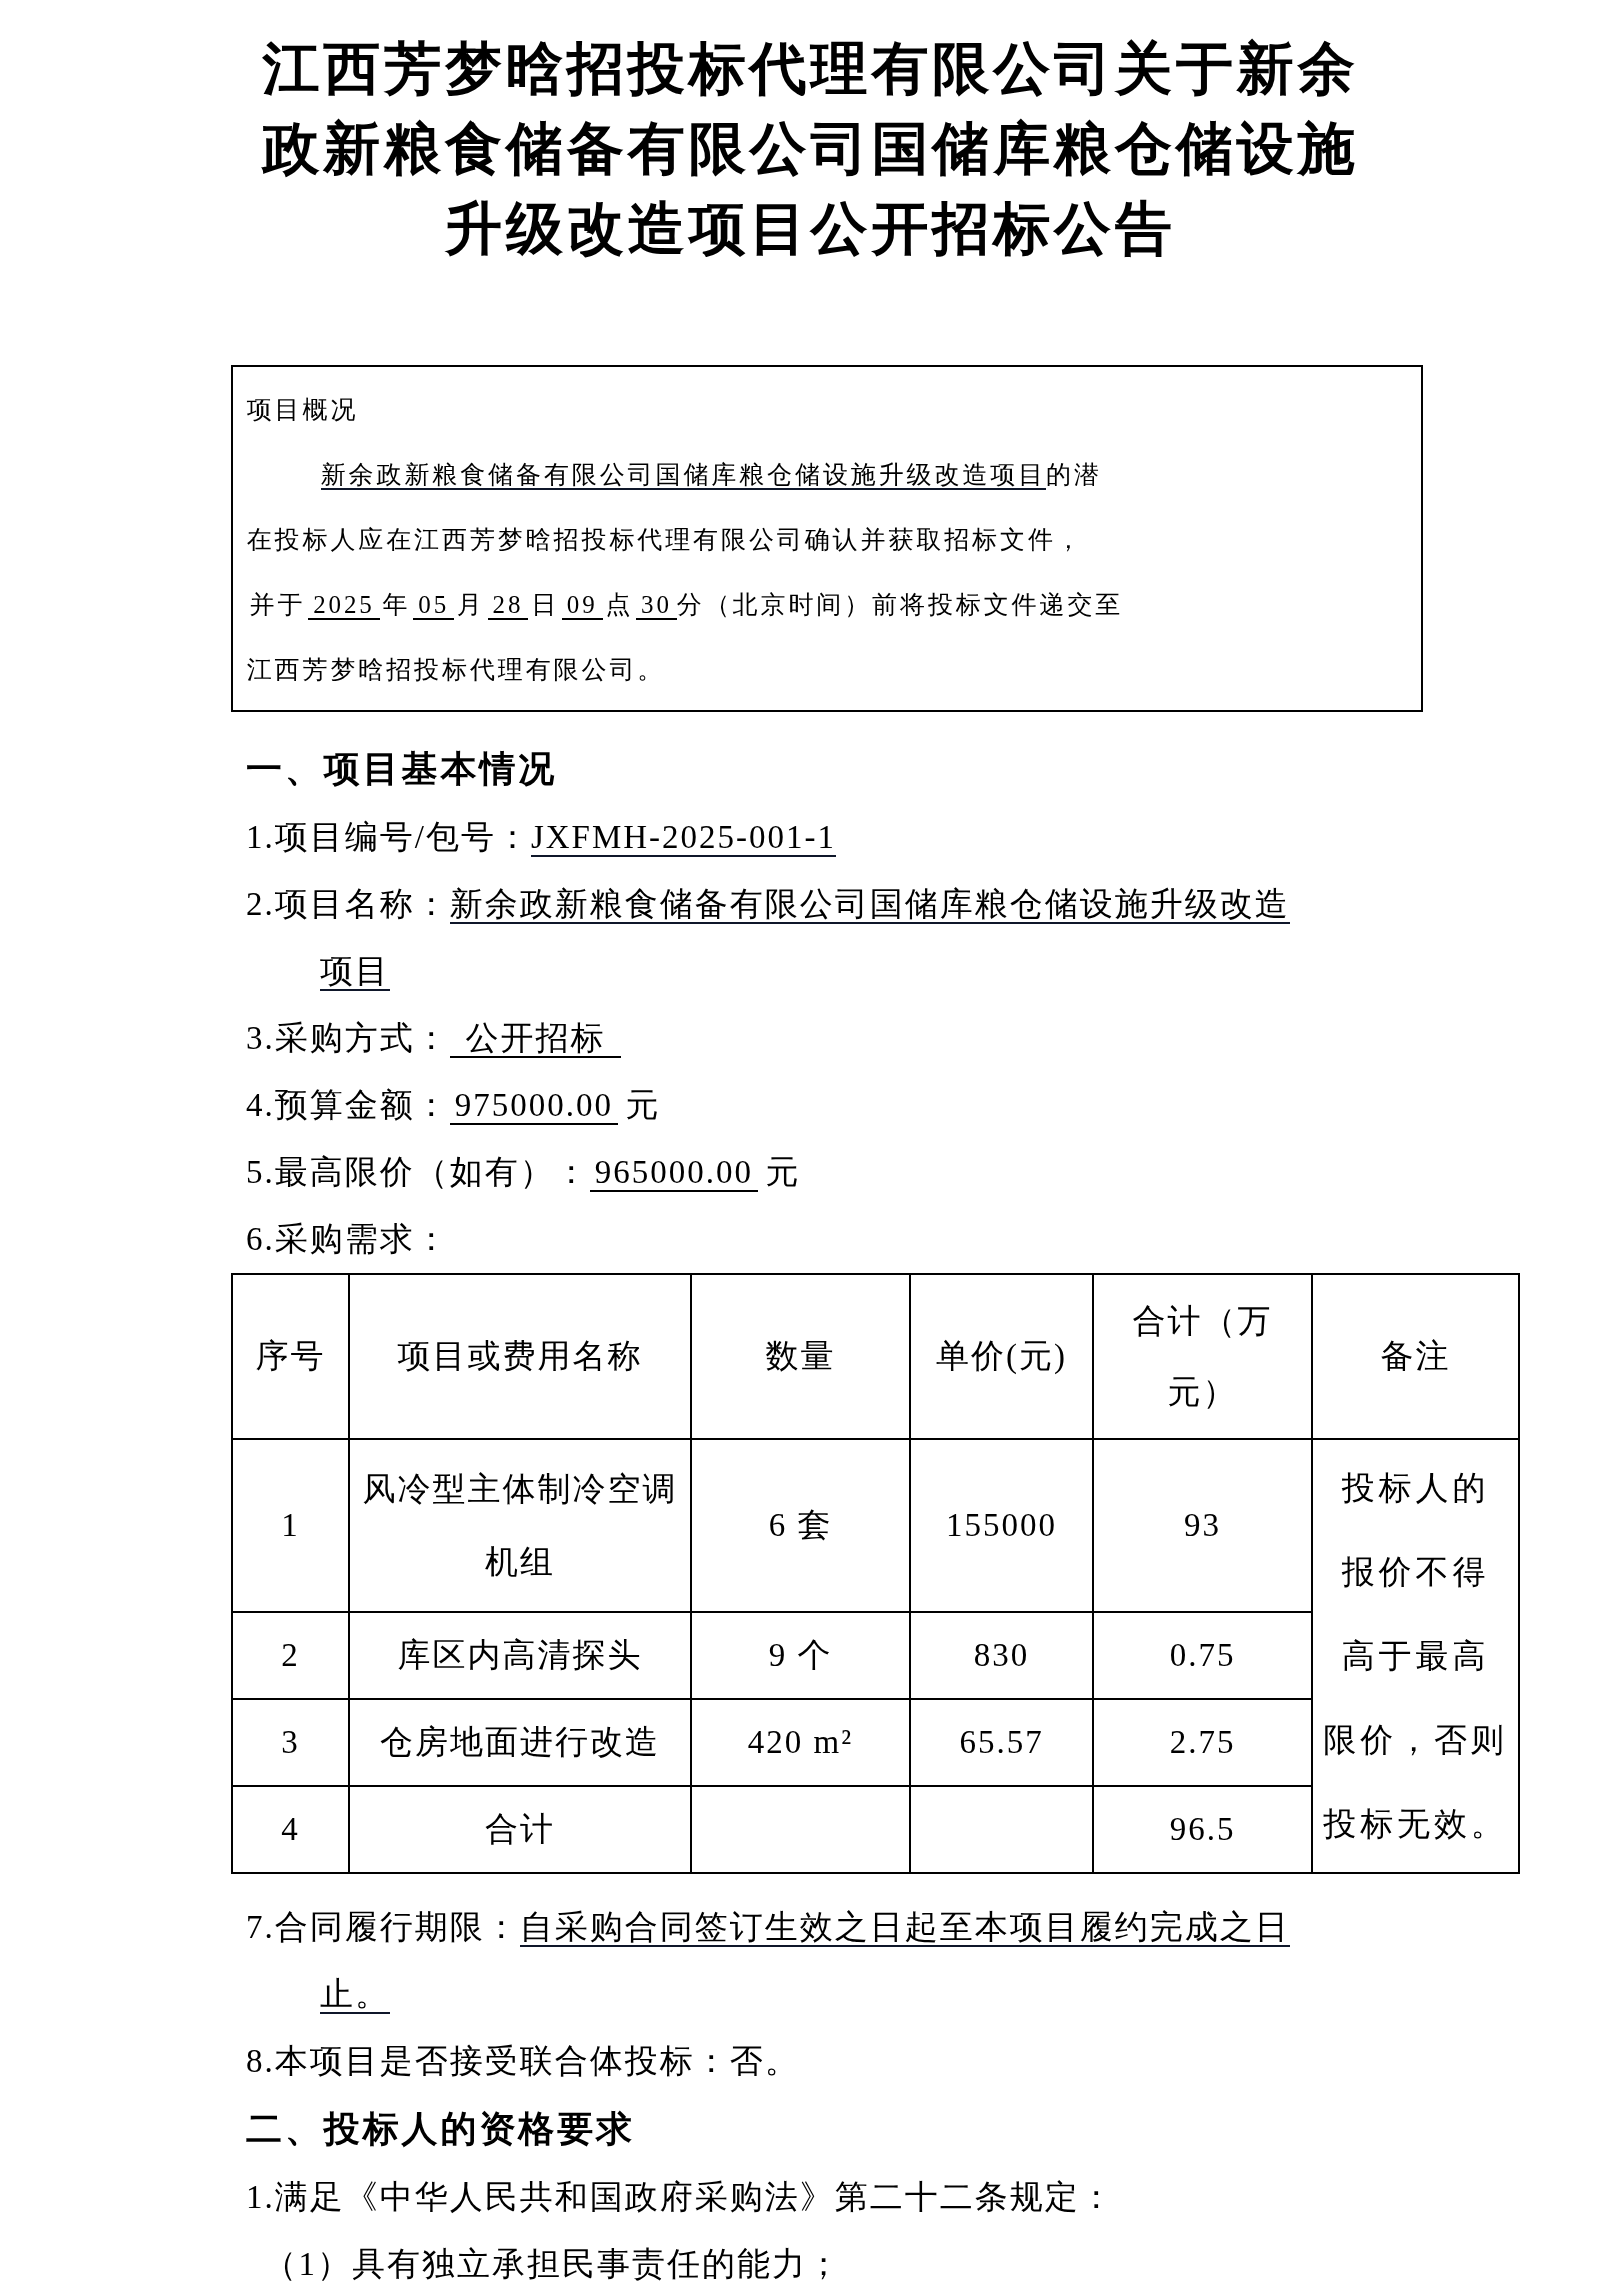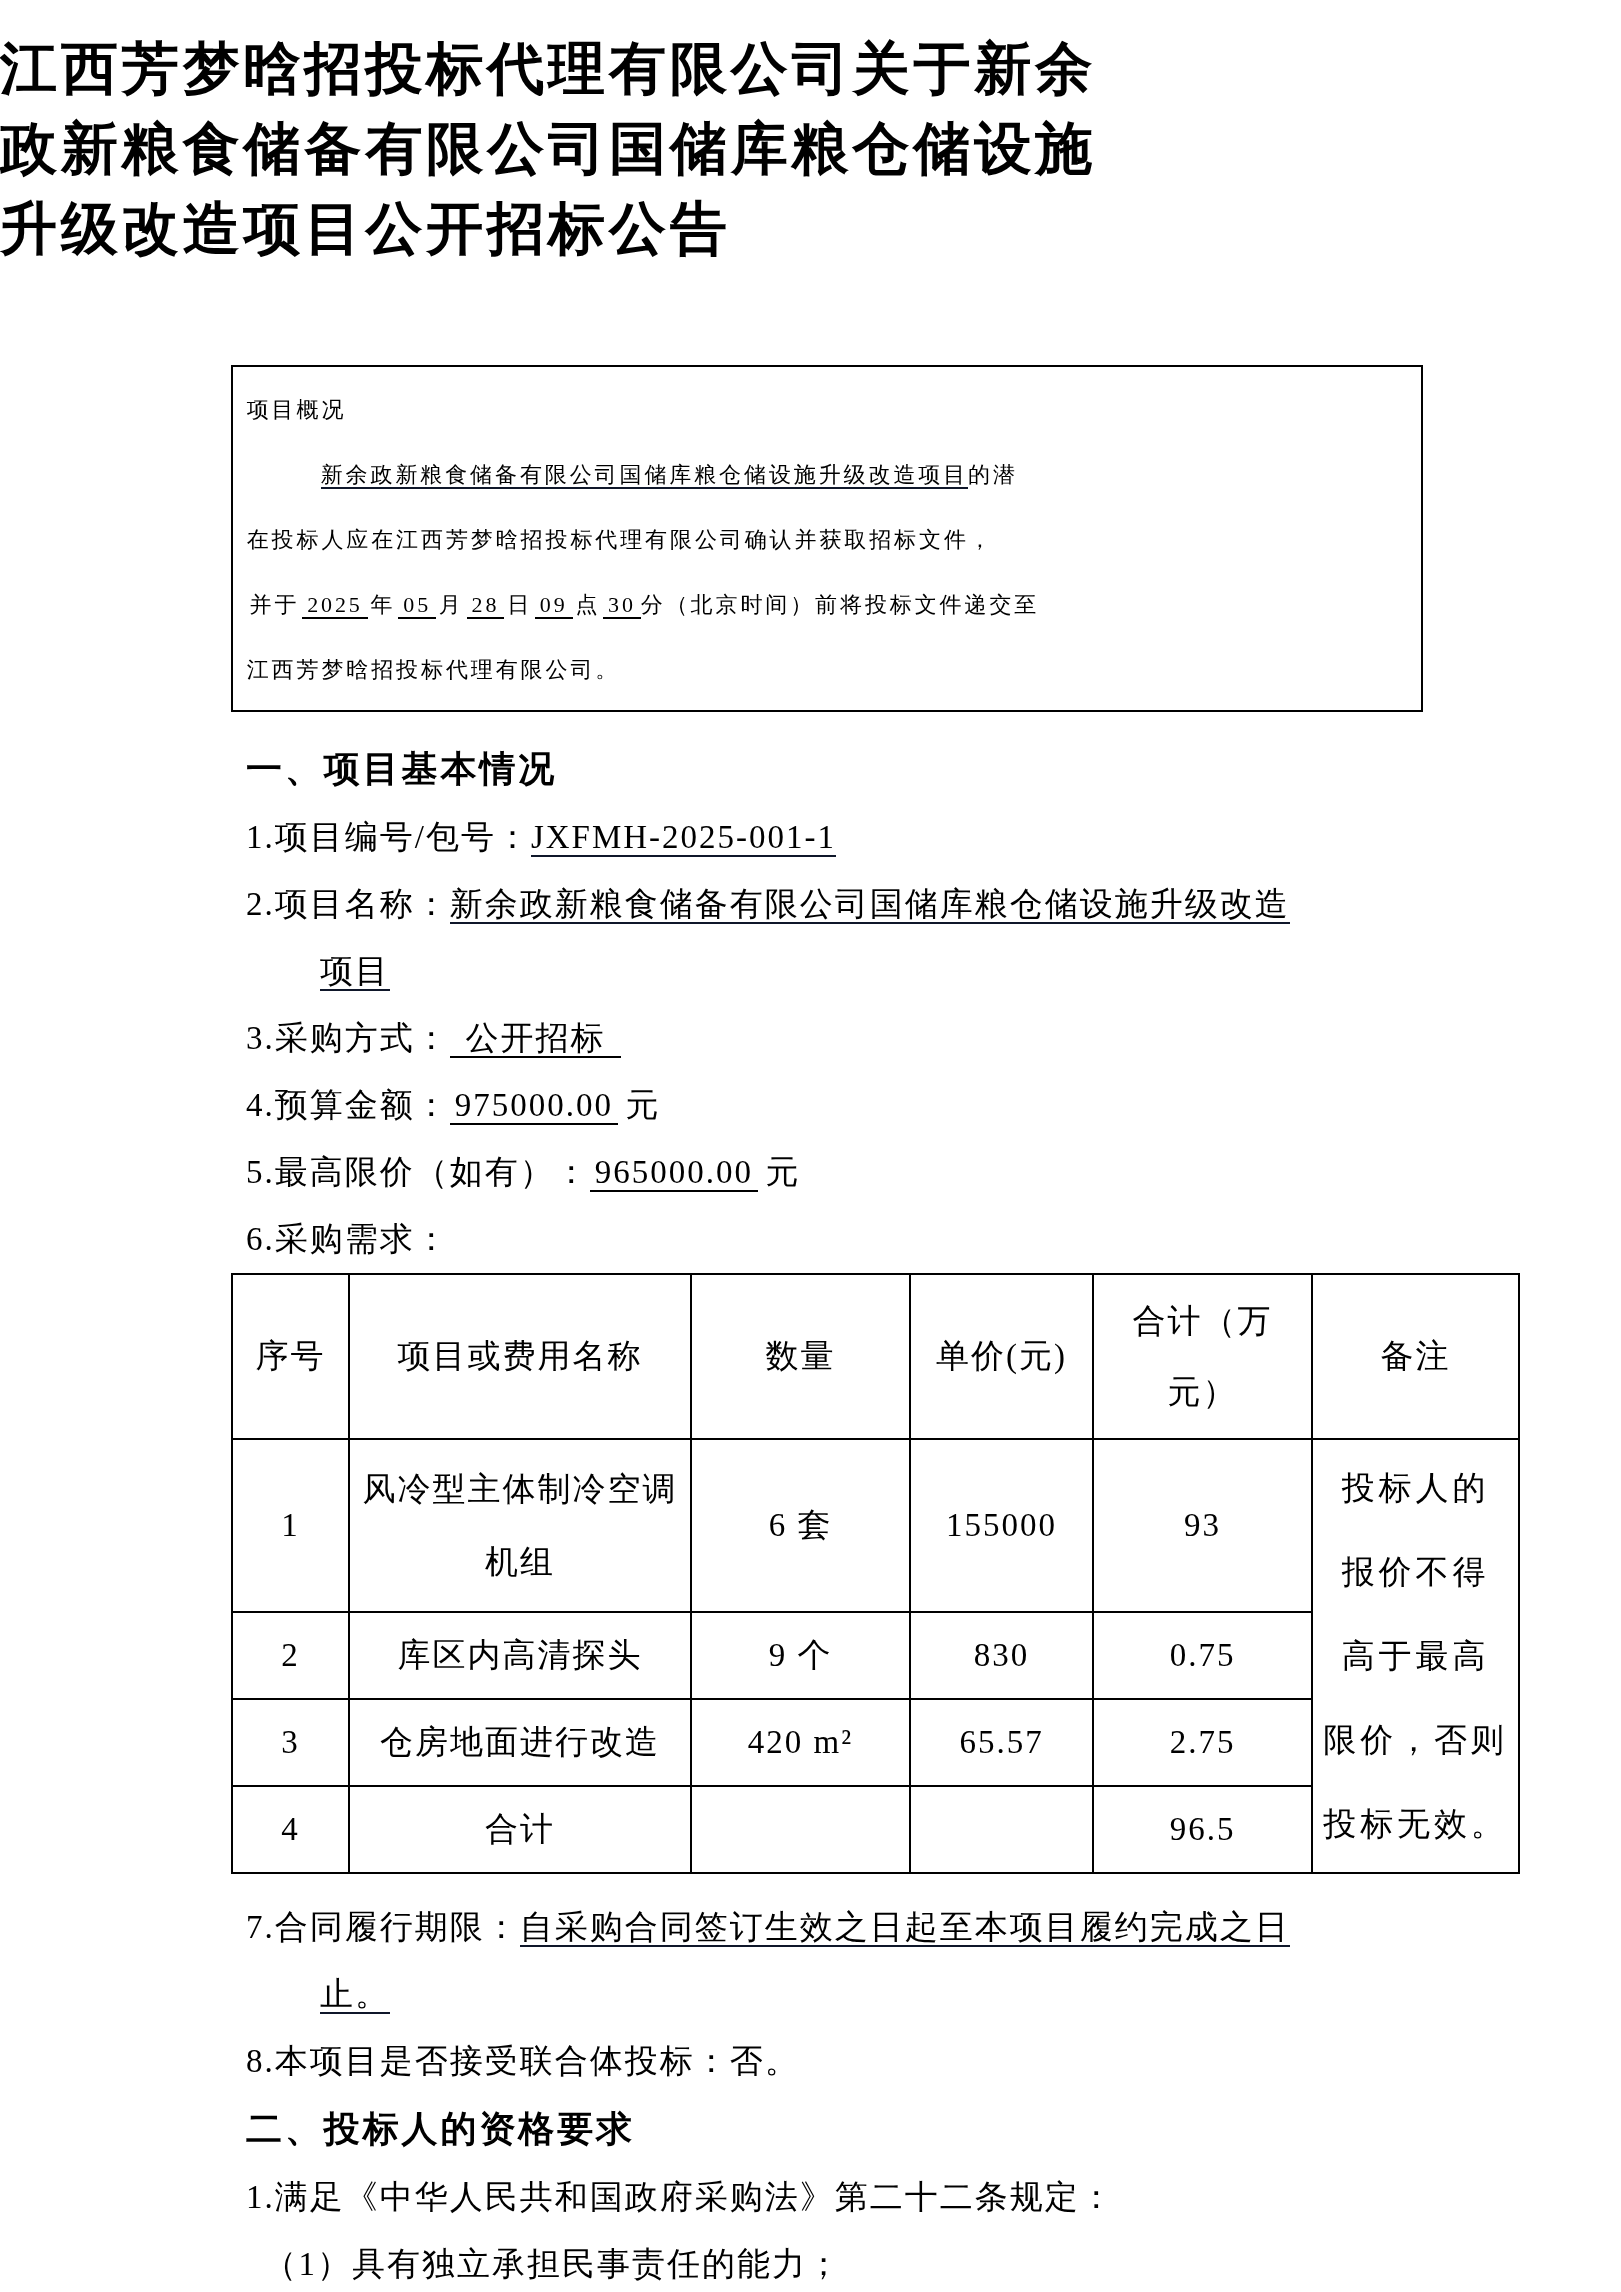--- a/index.html
+++ b/index.html
@@ -8,34 +8,34 @@
     width: 1621px;
     height: 2293px;
     background: #ffffff;
     color: #000000;
     font-family: "Liberation Serif", "DejaVu Serif", serif;
     overflow: hidden;
   }
   
   .doc-title {
     padding-top: 29px;
-    text-align: left;
+    text-align: center;
     font-weight: bold;
     font-size: 57px;
     line-height: 80px;
     letter-spacing: 3.9px;
   }
   
   .overview-box {
     box-sizing: border-box;
     margin: 96px 0 0 231px;
     width: 1192px;
     border: 2.9px solid #000;
     padding: 9.8px 23.5px 7.8px 13.7px;
-    font-size: 22px;
+    font-size: 25px;
     line-height: 65px;
     letter-spacing: 2.9px;
   }
   .overview-box .indent { padding-left: 74px; }
   
   .u { border-bottom: 2px solid #0f172a; }
   .u-num { border-bottom: 2px solid #000; padding: 0 4.9px; }
   .u-wide { border-bottom: 2px solid #000; padding: 0 15.7px; margin-top: 12px; }
   .plain-sep { padding: 0 2.9px; }
   

